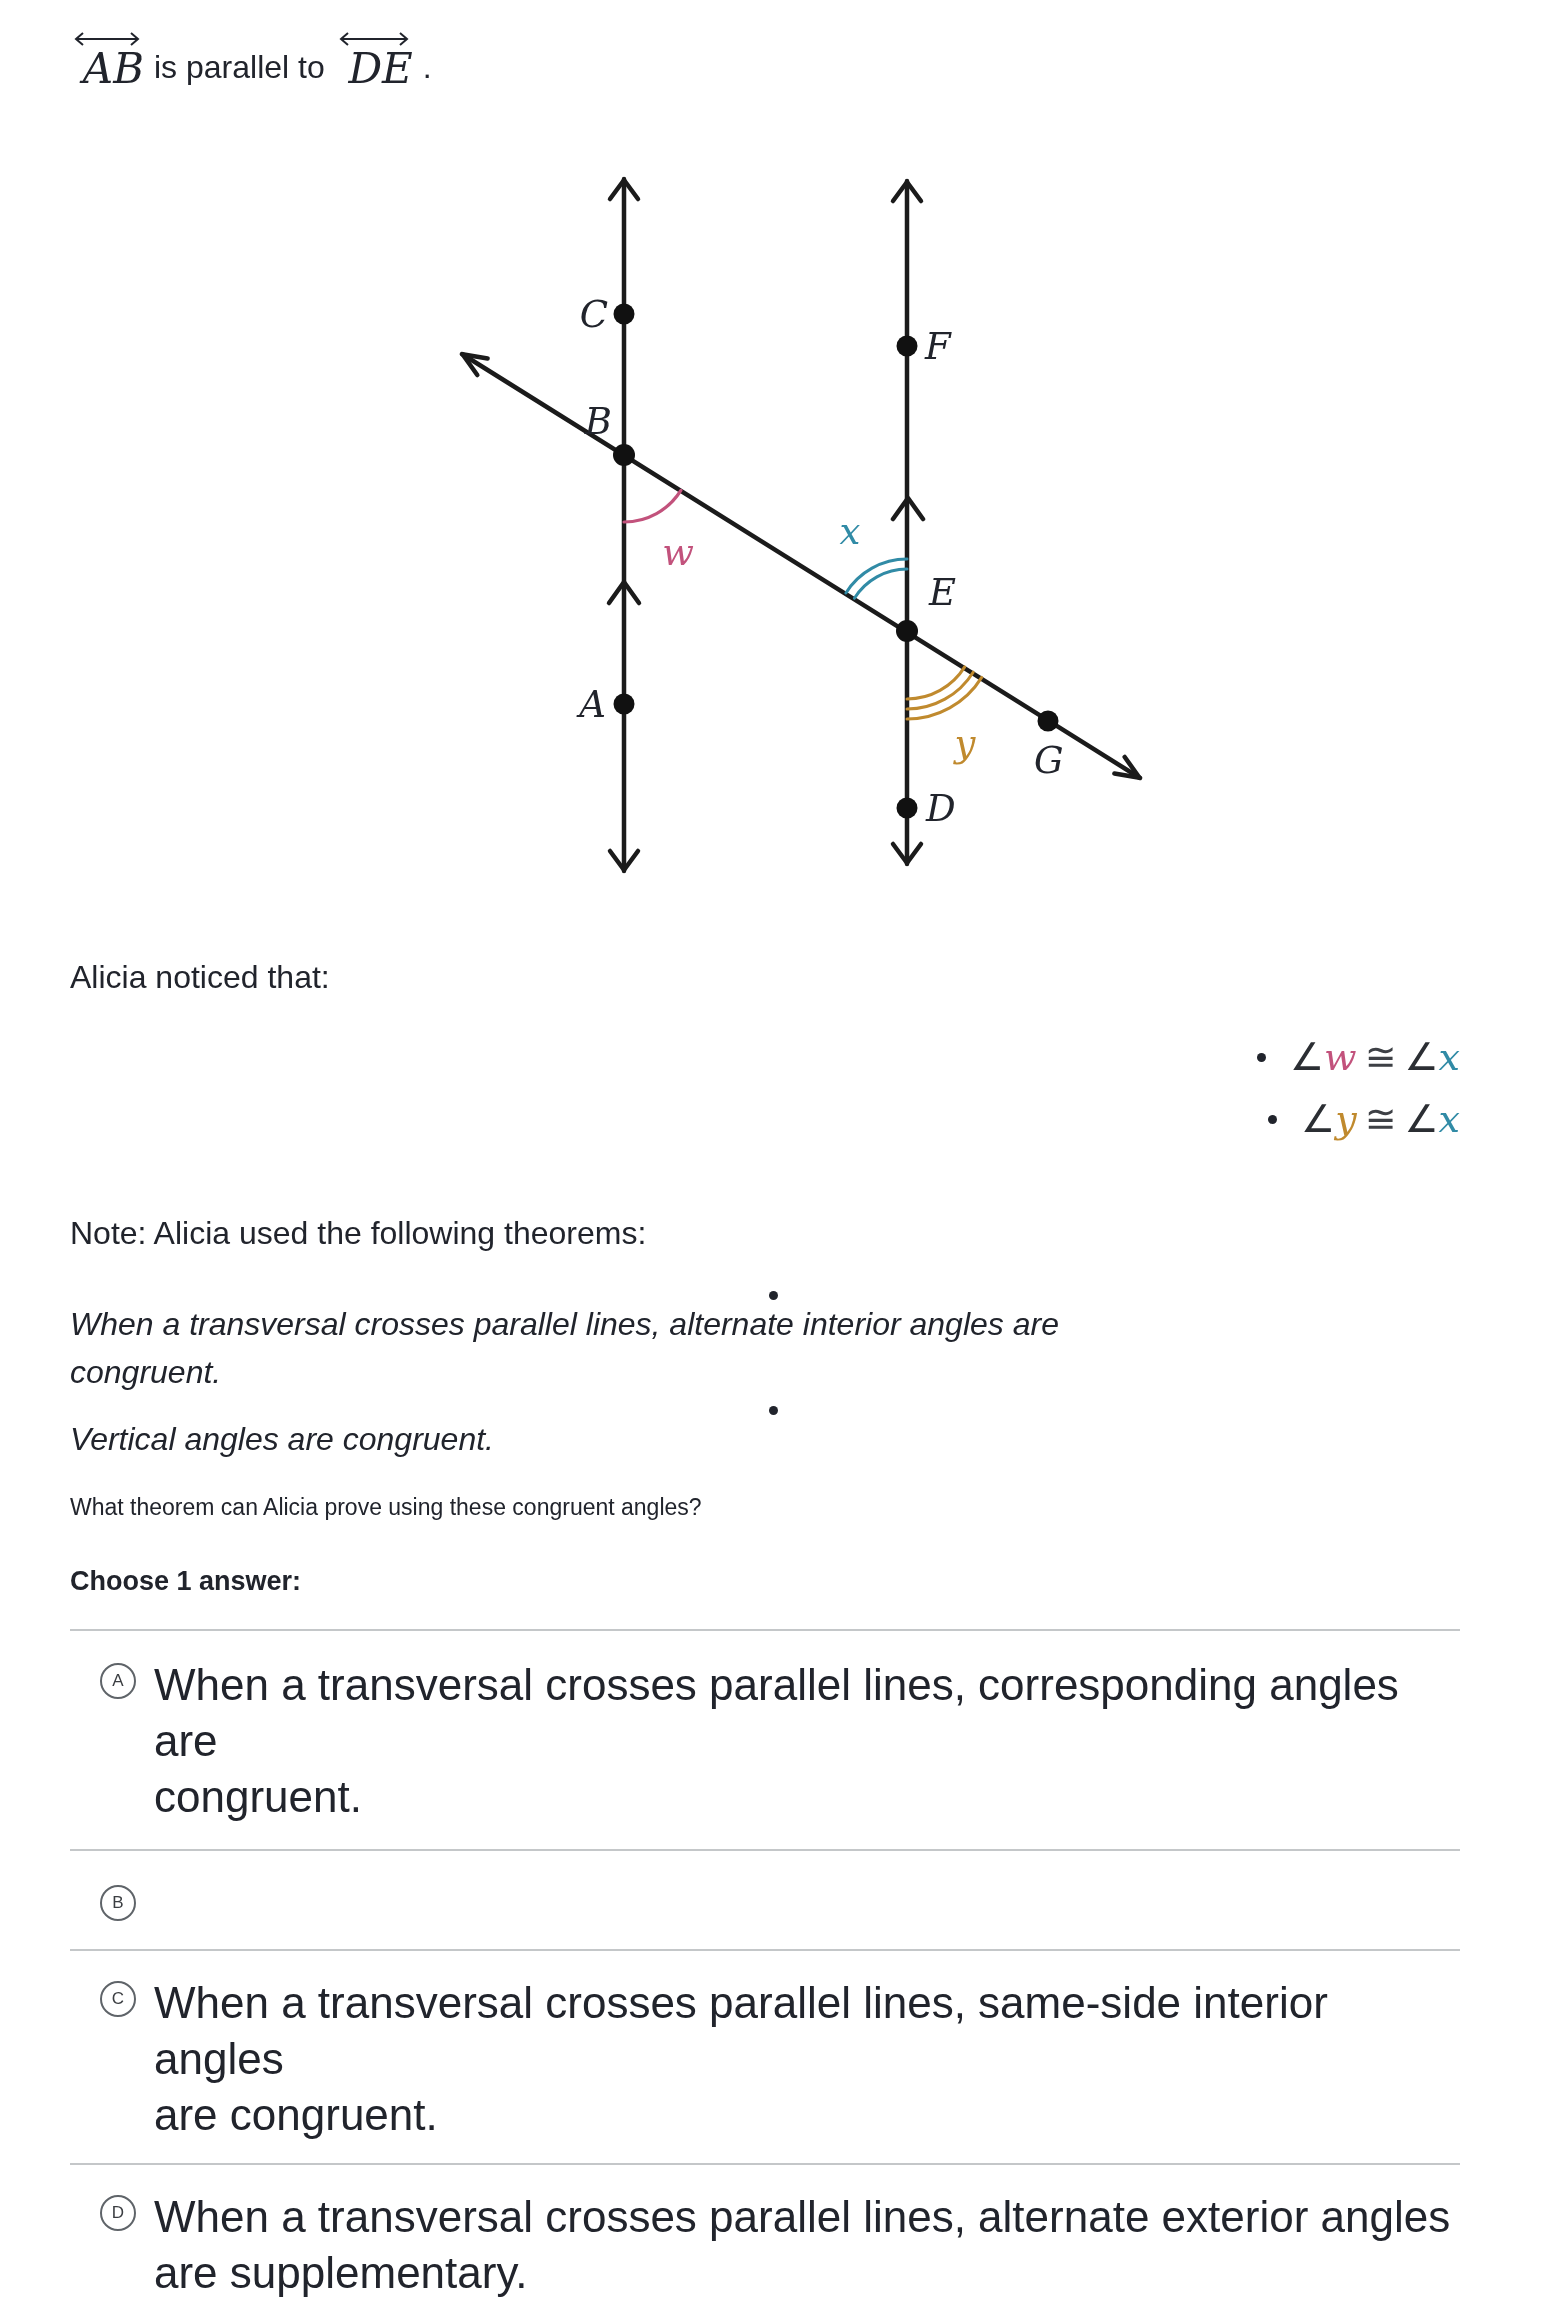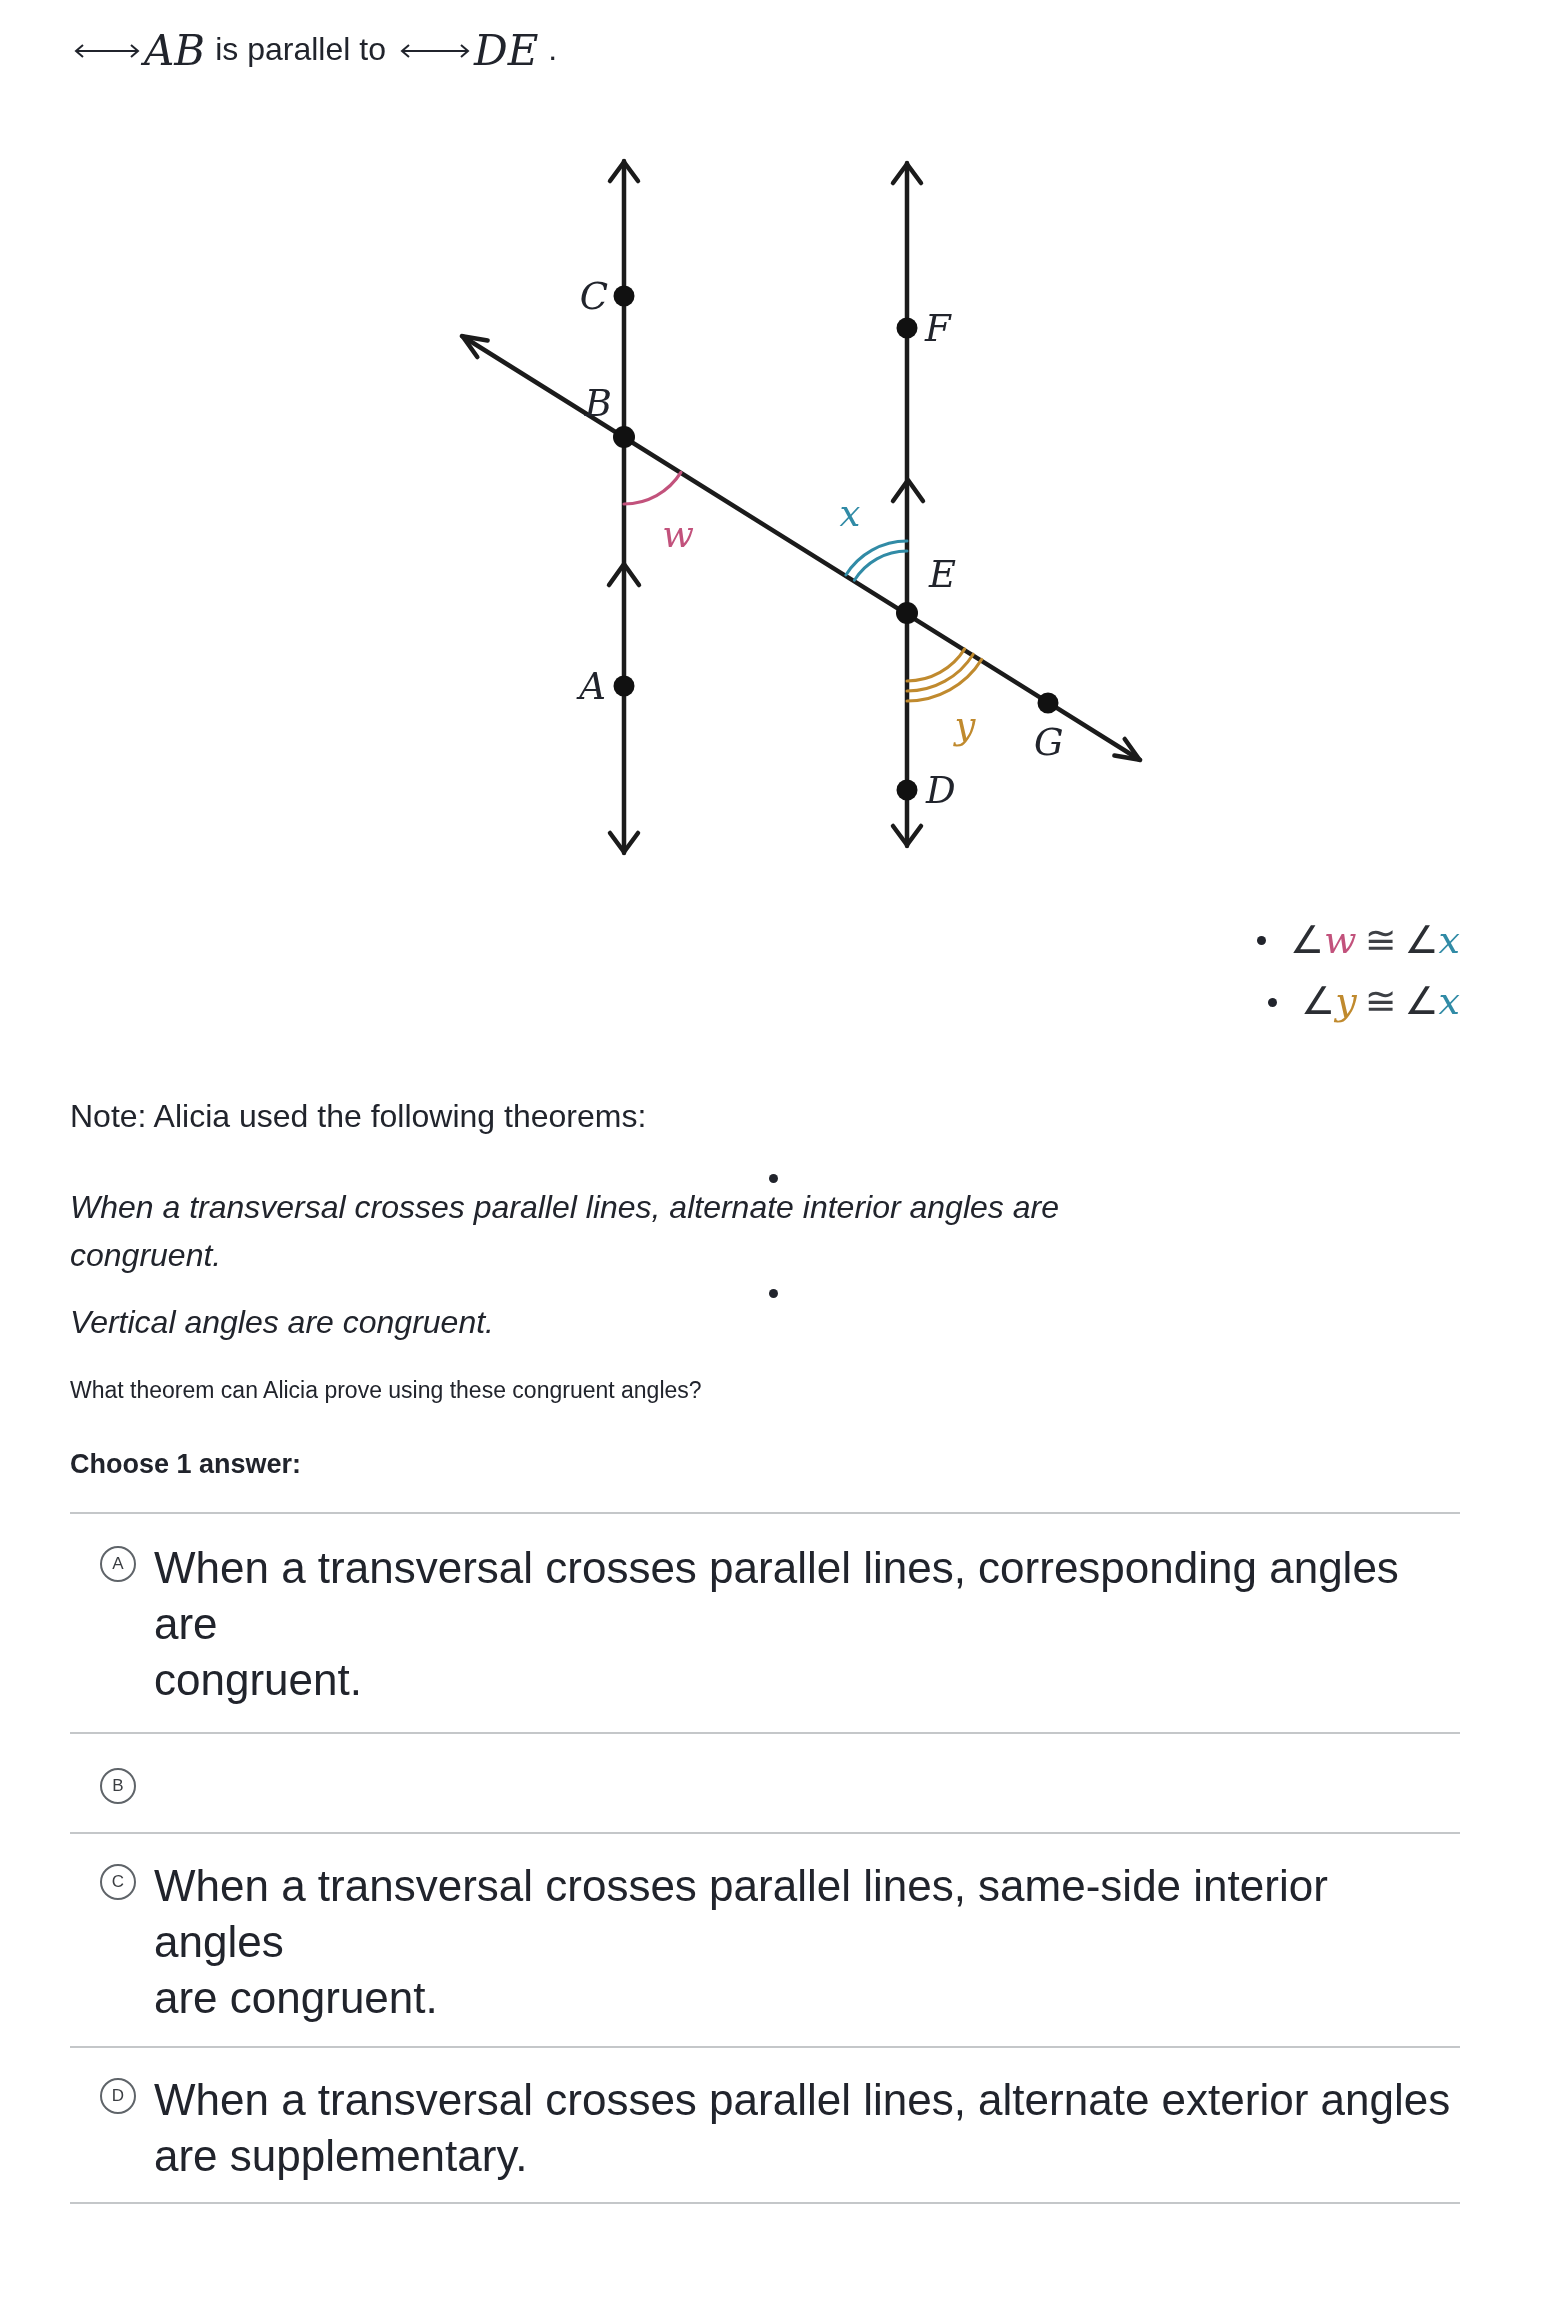--- a/index.html
+++ b/index.html
@@ -7,21 +7,21 @@
   body {
     width:1554px; height:2303px; overflow:hidden;
     background:#ffffff;
     font-family:"Liberation Sans", sans-serif;
     color:#21242c;
   }
   .content { padding:0 94px 0 70px; }
 
   
   .header { padding-top:30px; display:flex; align-items:flex-end; gap:10px; }
-  .mover { display:inline-flex; flex-direction:row; align-items:center; line-height:1; }
+  .mover { display:inline-flex; flex-direction:column; align-items:flex-end; line-height:1; }
   .mover svg { display:block; margin-bottom:2px; }
   .math-var {
     font-family:"DejaVu Serif","DejaVu Sans",serif;
     font-style:italic; font-size:42px; line-height:1;
   }
   .header .plain { font-size:32px; padding-bottom:4px; }
   .header .period { font-size:32px; padding-bottom:4px; }
 
   
   .diagram-wrap { margin-left:370px; margin-top:6px; }
@@ -150,20 +150,21 @@
       <text class="lbl" x="929" y="624" text-anchor="start">E</text>
       <text class="lbl" x="926" y="840" text-anchor="start">D</text>
       <text class="lbl" x="1034" y="792" text-anchor="start">G</text>
 
       <text class="lbl c-pink" x="678" y="584" text-anchor="middle" font-size="36">w</text>
       <text class="lbl c-teal" x="850" y="563" text-anchor="middle" font-size="36">x</text>
       <text class="lbl c-gold" x="965" y="775" text-anchor="middle" font-size="36">y</text>
     </svg>
   </div>
 
+  <p class="para noticed">Alicia noticed that:</p>
 
   <ul class="bullets">
     <li>
       <span class="dot"></span>
       <span class="math-line">
         <span class="sym">∠</span><span class="math-letter c-pink">w</span><span class="cong">≅</span><span class="sym">∠</span><span class="math-letter c-teal">x</span>
       </span>
     </li>
     <li>
       <span class="dot"></span>

